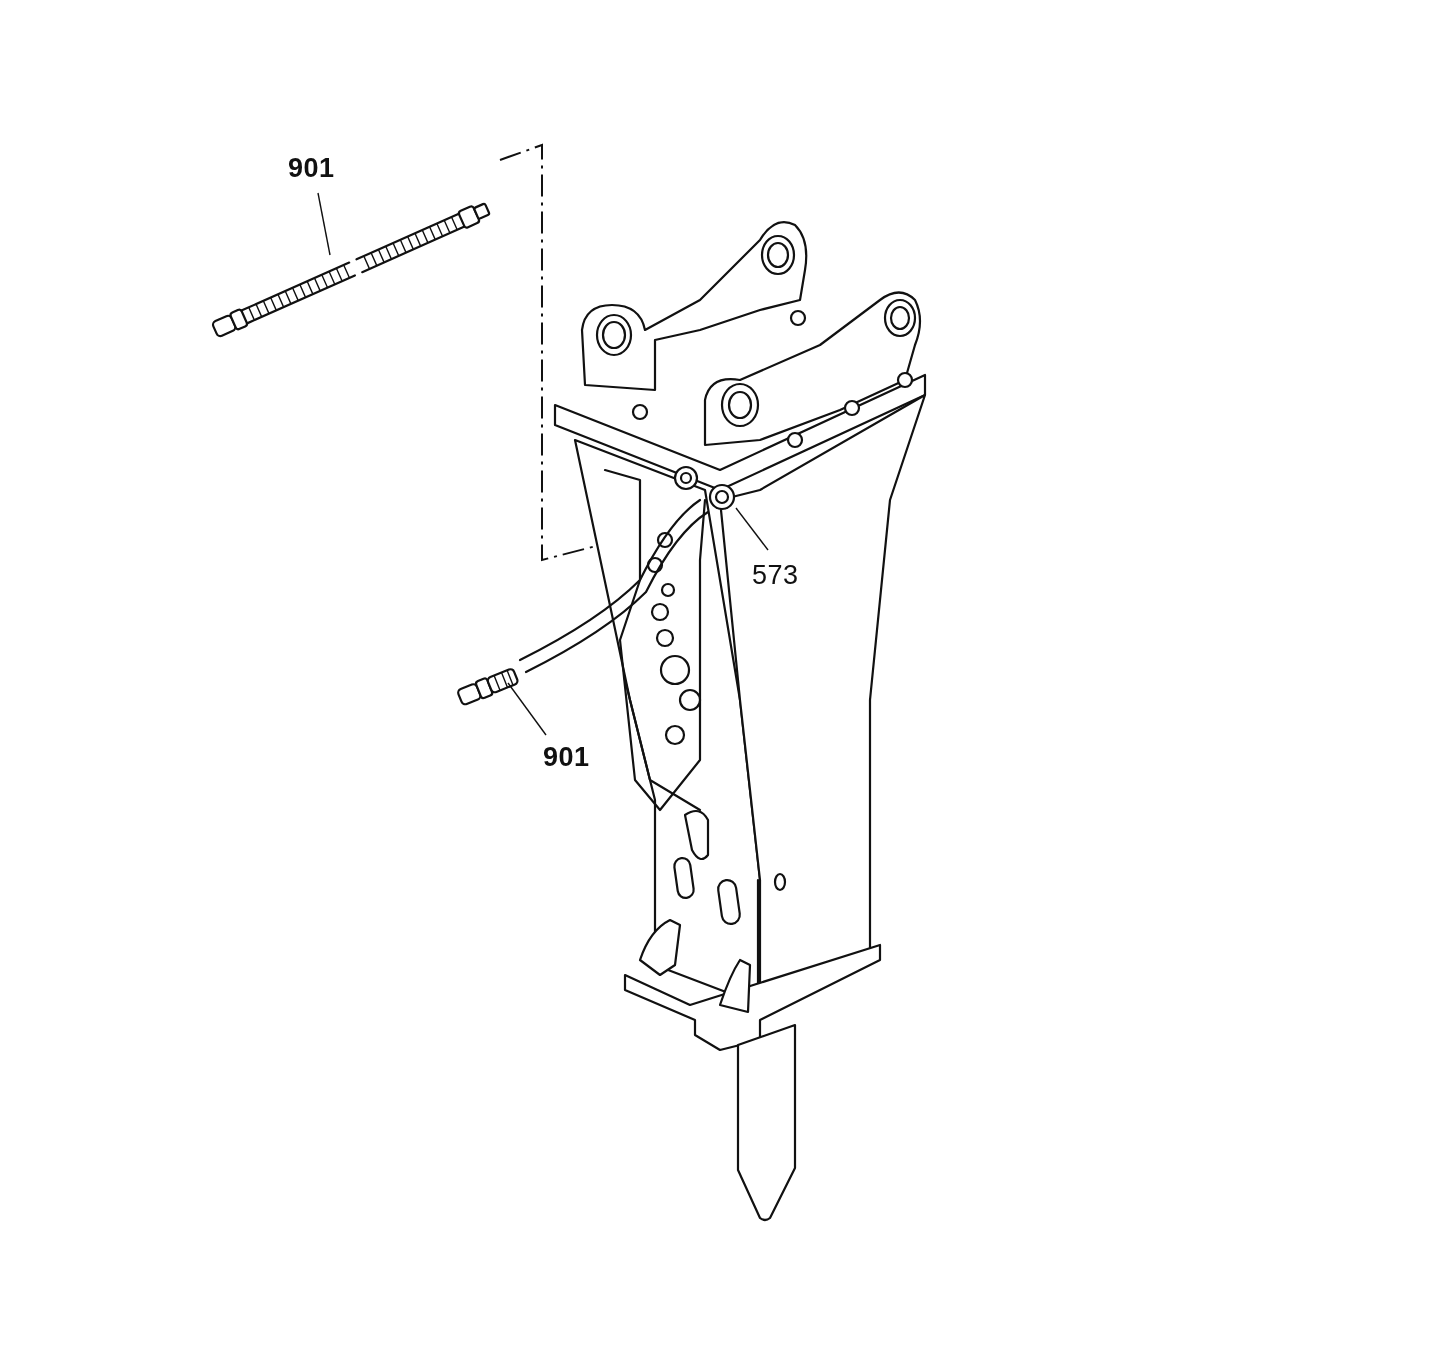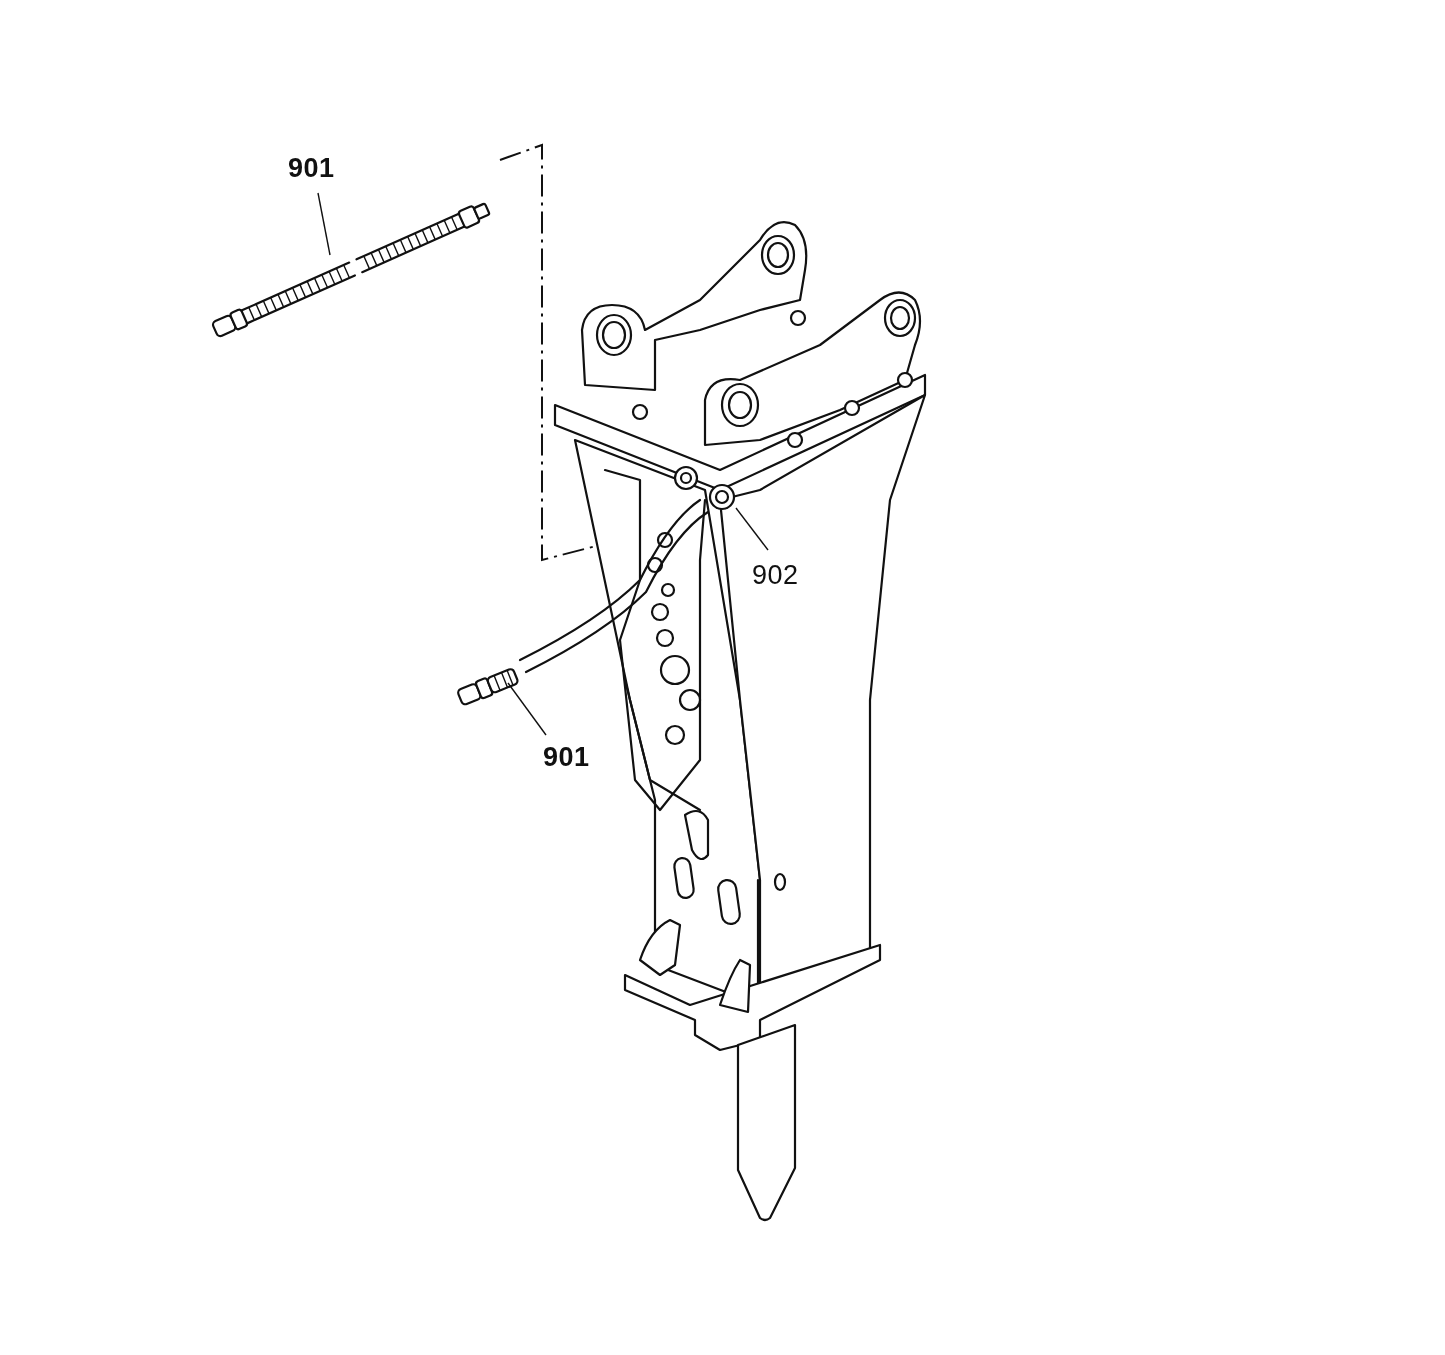--- a/index.html
+++ b/index.html
@@ -121,15 +121,15 @@
     </g>
 
     <g>
       <path class="thin" d="M318 193 L330 255"></path>
       <path class="thin" d="M736 508 L768 550"></path>
       <path class="thin" d="M508 683 L546 735"></path>
     </g>
   </svg>
 
   <div class="callout-label bold" style="left:288px;top:153px;">901</div>
-  <div class="callout-label" style="left:752px;top:560px;">902</div>
+  <div class="callout-label" style="left:752px;top:560px;">573</div>
   <div class="callout-label bold" style="left:543px;top:742px;">901</div>
 </div>
 
 </body></html>

